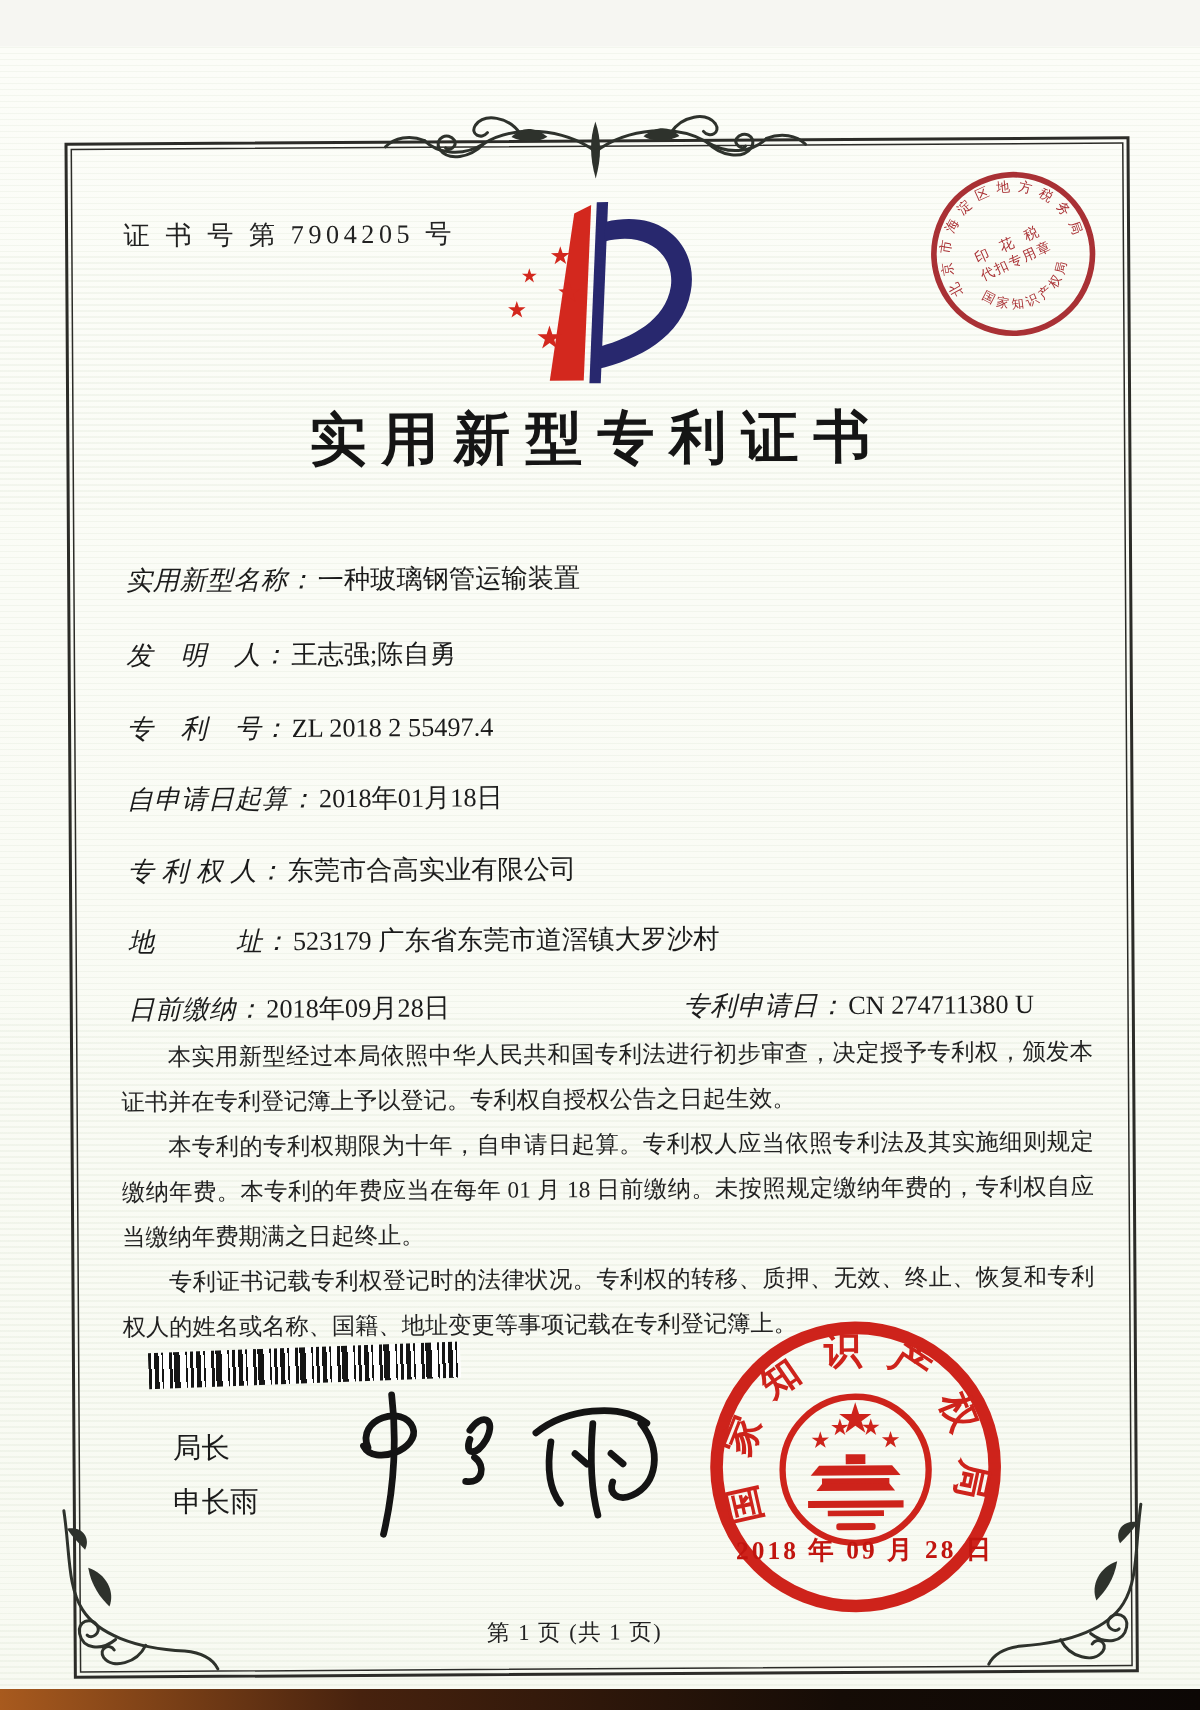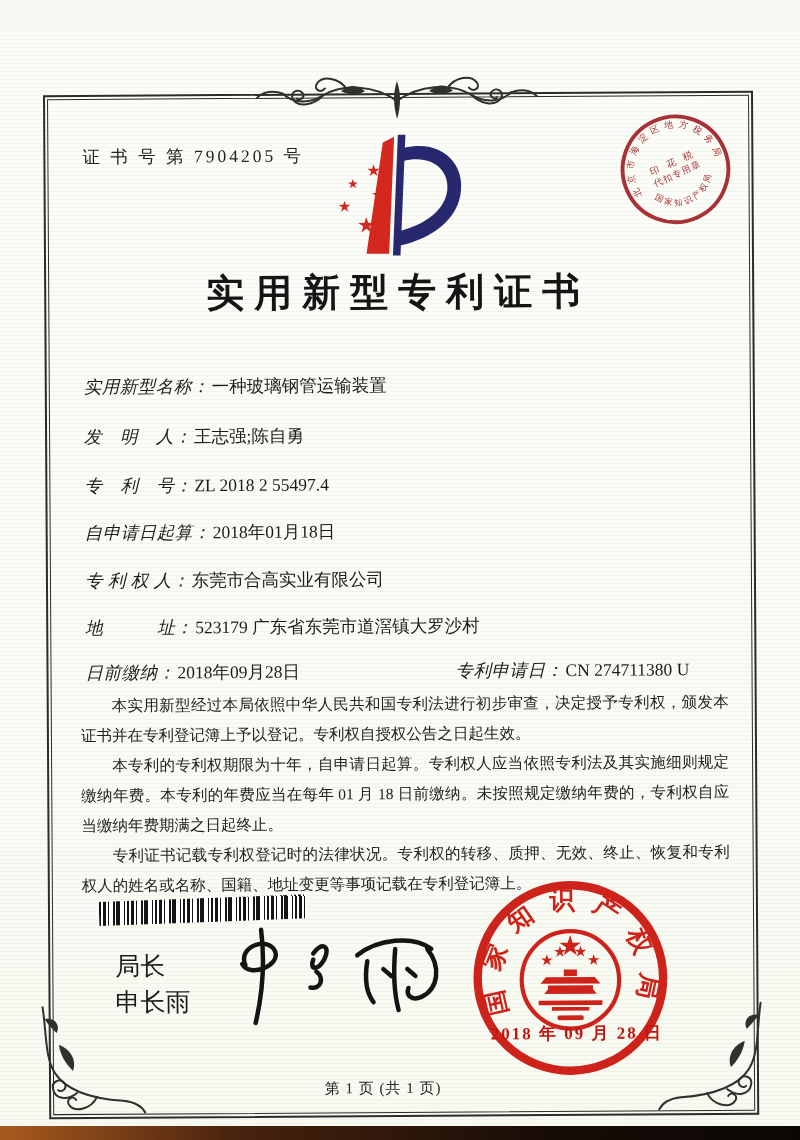--- a/index.html
+++ b/index.html
@@ -34,21 +34,21 @@
   .grant-no{position:absolute;left:455px;top:628px;font-size:17.5px;white-space:nowrap;}
   .body-text{position:absolute;left:80px;top:658px;width:648px;font-size:15.5px;line-height:30px;color:#222;}
   .body-text p{margin:0;text-indent:2em;text-align:justify;}
   #barcode{
     position:absolute;left:97px;top:866px;width:208px;height:24px;transform:rotate(-1.8deg);
     background:repeating-linear-gradient(90deg,
       #151515 0 2px,#fff 2px 4px,#151515 4px 7px,#fff 7px 9px,#151515 9px 10px,
       #fff 10px 14px,#151515 14px 16px,#fff 16px 17px,#151515 17px 21px,#fff 21px 25px,
       #151515 25px 26px,#fff 26px 28px);
   }
-  .director{position:absolute;left:113px;top:916px;font-size:25px;line-height:36px;color:#1b1b1b;}
+  .director{position:absolute;left:113px;top:916px;font-size:19px;line-height:36px;color:#1b1b1b;}
   #signature{position:absolute;left:215px;top:888px;width:240px;height:110px;}
   #seal{position:absolute;left:462px;top:845px;width:212px;height:206px;opacity:.95;}
   .seal-date{position:absolute;left:460px;top:992px;width:228px;text-align:center;
     font-size:17px;font-weight:700;color:#c1150f;letter-spacing:2px;white-space:nowrap;}
   .page-footer{position:absolute;left:290px;top:1048px;width:180px;text-align:center;
     font-size:15px;letter-spacing:1px;color:#222;}
   .photo-edge{position:absolute;left:0;right:0;bottom:0;height:14px;
     background:linear-gradient(90deg,#a85a1e,#47220e 30%,#150c06 70%,#0c0705);}
   .stamp-text{fill:#a32025;font-family:"Liberation Serif","DejaVu Serif",serif;}
   .seal-text{fill:#cc1810;font-family:"Liberation Serif","DejaVu Serif",serif;font-weight:700;}

